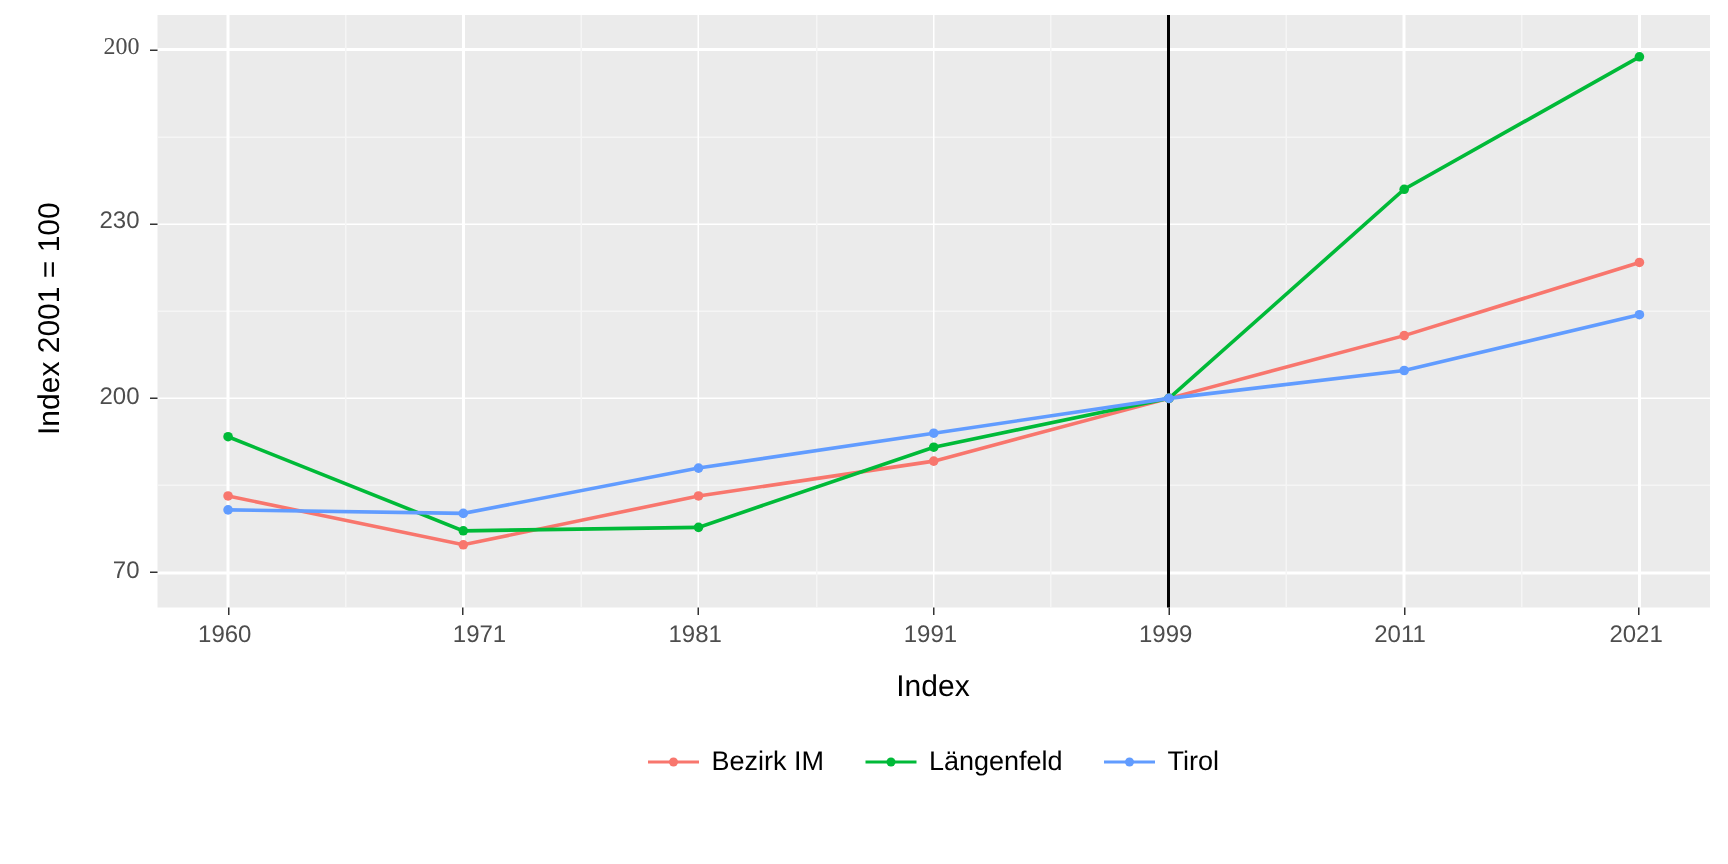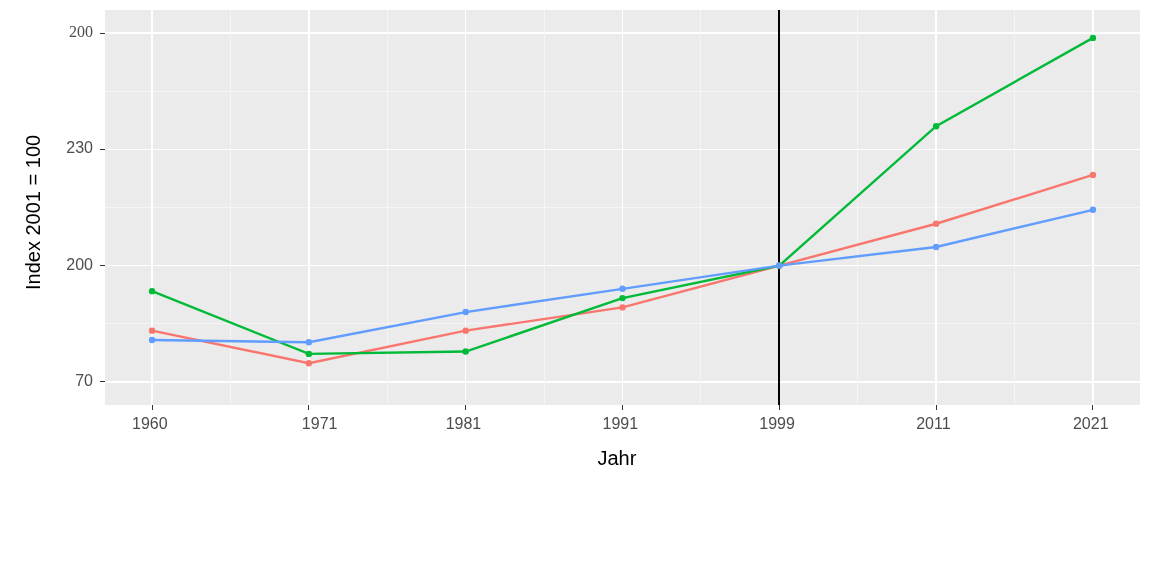--- a/index.html
+++ b/index.html
@@ -168,16 +168,39 @@
       <div class="tick-label" style="left: 602.5px; top: 415px; text-align: center;">1991</div>
       <div class="tick-mark" style="top: 405px; height: 5px; left: 622px; width: 1px;"></div>
       <div class="tick-label" style="left: 759.318px; top: 415px;">1999</div>
       <div class="tick-mark" style="top: 405px; height: 5px; left: 778.818px; width: 1px;"></div>
       <div class="tick-label" style="left: 916.136px; top: 415px;">2011</div>
       <div class="tick-mark" style="top: 405px; height: 5px; left: 935.636px; width: 1px;"></div>
       <div class="tick-label" style="left: 1072.95px; top: 415px;">2021</div>
       <div class="tick-mark" style="top: 405px; height: 5px; left: 1092.45px; width: 1px;"></div>
     </div>
 
-  <div id="x-title" class="axis-title" style="left: 597.5px; top: 447px;">Jahr</div>
-
+  <div id="x-title" class="axis-title" style="left: 597.5px; top: 447px;">Index</div>
+
+  <div id="legend" class="legend" style="left: 105px; width: 1035px; top: 497px;">
+      <div class="legend-item">
+        <div class="legend-swatch">
+          <div class="line" style="background: rgb(248, 118, 109);"></div>
+          <div class="dot" style="background: rgb(248, 118, 109);"></div>
+        </div>
+        <span>Bezirk IM</span>
+      </div>
+      <div class="legend-item">
+        <div class="legend-swatch">
+          <div class="line" style="background: rgb(0, 186, 56);"></div>
+          <div class="dot" style="background: rgb(0, 186, 56);"></div>
+        </div>
+        <span>Längenfeld</span>
+      </div>
+      <div class="legend-item">
+        <div class="legend-swatch">
+          <div class="line" style="background: rgb(97, 156, 255);"></div>
+          <div class="dot" style="background: rgb(97, 156, 255);"></div>
+        </div>
+        <span>Tirol</span>
+      </div>
+    </div>
 
 </div>
 
 </body></html>

